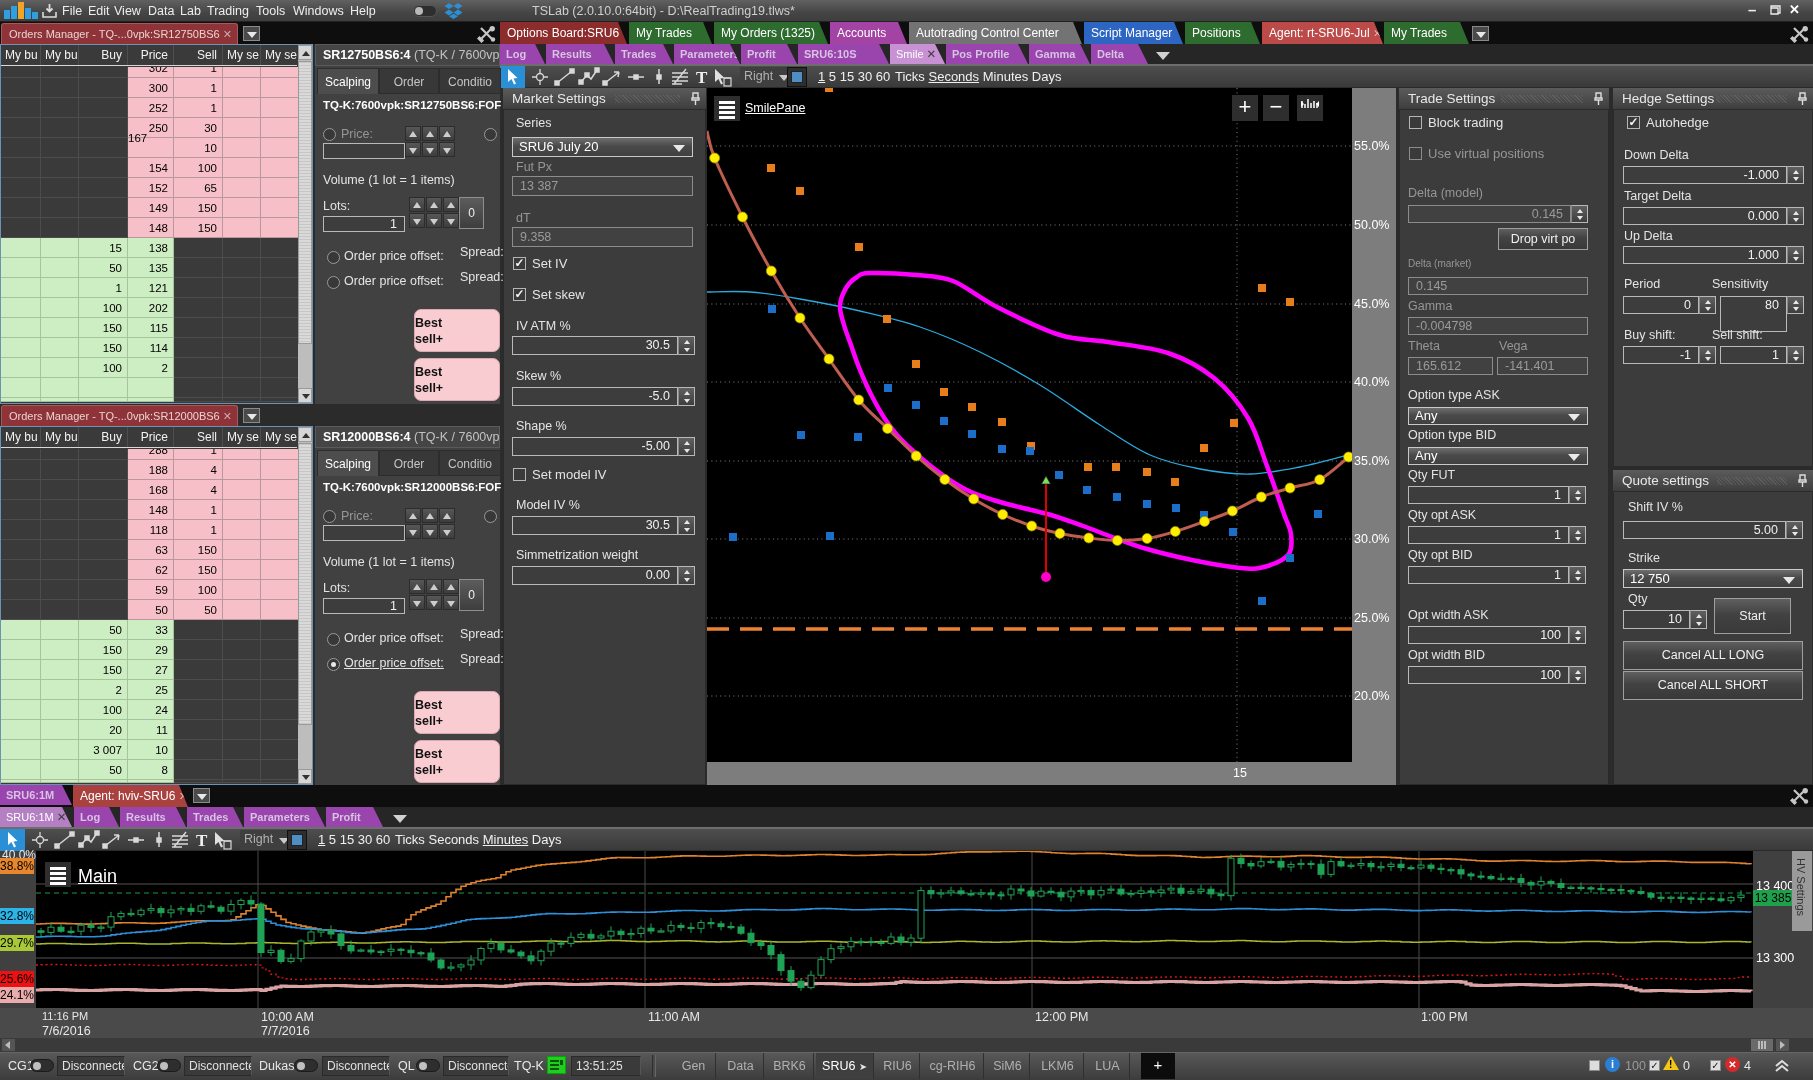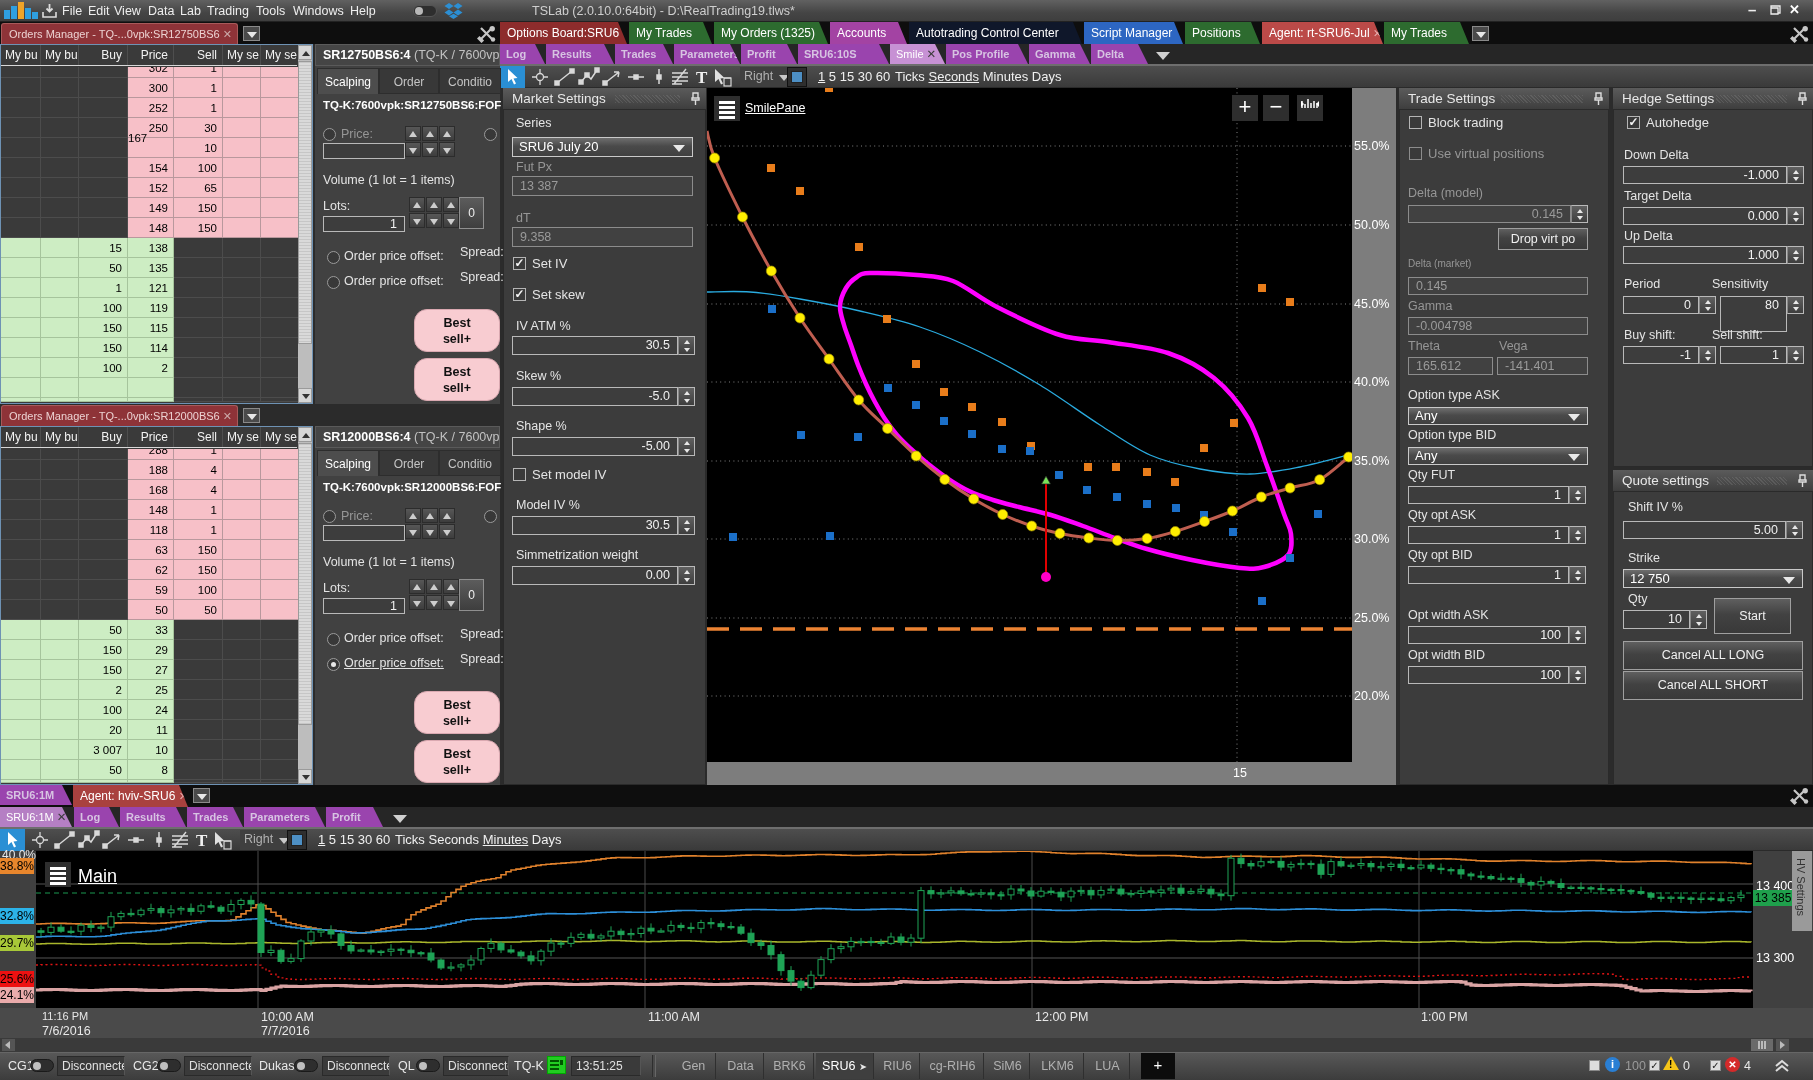--- a/index.html
+++ b/index.html
@@ -28,22 +28,22 @@
 .btn{position:absolute;background:linear-gradient(#5f5f5f,#424242 45%,#393939);border:1px solid #9f9f9f;
   color:#f0f0f0;font-size:12.5px;text-align:center;}
 .ptitle{position:absolute;height:22px;background:linear-gradient(#5b5b5b,#3e3e3e);color:#e8e8e8;
   font-size:13.5px;line-height:22px;padding-left:9px;border-bottom:1px solid #2a2a2a;}
 .hatch{position:absolute;top:6px;height:10px;background:repeating-linear-gradient(45deg,rgba(190,190,190,.15) 0 1px,transparent 1px 2.6px);height:8px;}
 .dtab{position:absolute;height:22px;line-height:21px;font-size:11px;color:#ecd2d2;background:#8e3338;
   border:1px solid #a85a5a;border-bottom:none;border-radius:3px 3px 0 0;padding:0 6px 0 7px;white-space:nowrap;overflow:hidden;}
 .ddbtn{position:absolute;width:17px;height:15px;background:#4a4a4a;border:1px solid #8a8a8a;}
 .ddbtn i{position:absolute;left:3px;top:5px;width:0;height:0;border-left:5px solid transparent;border-right:5px solid transparent;border-top:6px solid #e8e8e8;}
 .stab{position:absolute;height:26px;line-height:26px;font-size:12px;color:#c4c4c4;background:#383838;text-align:center;border:1px solid #2d2d2d;}
-.pinkbtn{position:absolute;background:#f8ccd1;border:1px solid #daa9b1;border-radius:13px;color:#111;
-  font-size:12.5px;font-weight:bold;text-align:center;line-height:16px;padding-top:5px;}
+.pinkbtn{position:absolute;background:#f8ccd1;border:1px solid #daa9b1;border-radius:7px;color:#111;
+  font-size:12.5px;font-weight:bold;line-height:16px;padding-top:5px;}
 .tcell{position:absolute;font-size:11.5px;color:#000;line-height:20px;white-space:nowrap;overflow:hidden;}
 </style></head><body>
 <div class="abs" style="left:0;top:0;width:1813px;height:22px;background:linear-gradient(#616161,#454545 60%,#3e3e3e);border-bottom:1px solid #222;"></div>
 <div class="abs" style="left:0;top:1px;width:40px;height:20px;">
     <div style="position:absolute;left:4px;top:9px;width:6px;height:9px;background:#2f9fe0;"></div>
     <div style="position:absolute;left:11px;top:5px;width:6px;height:13px;background:#2f9fe0;"></div>
     <div style="position:absolute;left:18px;top:1px;width:6px;height:17px;background:#f0a428;"></div>
     <div style="position:absolute;left:25px;top:7px;width:6px;height:11px;background:#2f9fe0;"></div>
     <div style="position:absolute;left:32px;top:11px;width:6px;height:7px;background:#2f9fe0;"></div>
   </div>
@@ -92,21 +92,21 @@
         <path d="M4 3 L16 15"></path>
       </g>
       <circle cx="15.2" cy="3.8" r="2.7" fill="#c6c6c6"></circle>
       <circle cx="16" cy="14.5" r="2.2" fill="#c6c6c6"></circle>
       <path d="M1.2 12.2 l4.6 4.6" stroke="#c6c6c6" stroke-width="3.6"></path>
     </svg></div>
 <div class="tab" style="left:500px;top:22px;width:127px;background:#8d2c2c;">Options Board:SRU6</div>
 <div class="tab" style="left:629px;top:22px;width:83px;background:#2d6b2f;">My Trades</div>
 <div class="tab" style="left:714px;top:22px;width:114px;background:#2d6b2f;">My Orders (1325)</div>
 <div class="tab" style="left:830px;top:22px;width:77px;background:#a343a3;">Accounts</div>
-<div class="tab" style="left:909px;top:22px;width:173px;background:#0f172a;">Autotrading Control Center</div>
+<div class="tab" style="left:909px;top:22px;width:173px;background:#737373;">Autotrading Control Center</div>
 <div class="tab" style="left:1084px;top:22px;width:99px;background:#2d66c2;">Script Manager</div>
 <div class="tab" style="left:1185px;top:22px;width:75px;background:#2d6b2f;">Positions</div>
 <div class="tab" style="left:1262px;top:22px;width:121px;background:#bb4a48;">Agent: rt-SRU6-Jul <span style="color:#e8b0b0;font-size:10.5px;">✕</span></div>
 <div class="tab" style="left:1384px;top:22px;width:85px;background:#2d6b2f;">My Trades</div>
 <div class="ddbtn" style="left:1472px;top:26px;">
     <i></i>
   </div>
 <div class="abs" style="left:500px;top:44px;width:1313px;height:22px;background:#262626;"></div>
 <div class="tab2 purp" style="left:500px;top:44px;width:45px;">Log</div>
 <div class="tab2 purp" style="left:546px;top:44px;width:68px;">Results</div>
@@ -280,21 +280,21 @@
 <div class="abs" style="left:261px;top:278px;width:38px;height:20px;background:#3a3a3a;border-right:1px solid #4c4c4c;border-bottom:1px solid #4c4c4c;"></div>
 <div class="tcell" style="left:128px;top:278px;width:40px;text-align:right;">121</div>
 <div class="tcell" style="left:79px;top:278px;width:43px;text-align:right;">1</div>
 <div class="abs" style="left:1px;top:298px;width:40px;height:20px;background:#cdedc3;border-right:1px solid #a6c49c;border-bottom:1px solid #a6c49c;"></div>
 <div class="abs" style="left:41px;top:298px;width:38px;height:20px;background:#cdedc3;border-right:1px solid #a6c49c;border-bottom:1px solid #a6c49c;"></div>
 <div class="abs" style="left:79px;top:298px;width:49px;height:20px;background:#cdedc3;border-right:1px solid #a6c49c;border-bottom:1px solid #a6c49c;"></div>
 <div class="abs" style="left:128px;top:298px;width:46px;height:20px;background:#cdedc3;border-right:1px solid #a6c49c;border-bottom:1px solid #a6c49c;"></div>
 <div class="abs" style="left:174px;top:298px;width:49px;height:20px;background:#3a3a3a;border-right:1px solid #4c4c4c;border-bottom:1px solid #4c4c4c;"></div>
 <div class="abs" style="left:223px;top:298px;width:38px;height:20px;background:#3a3a3a;border-right:1px solid #4c4c4c;border-bottom:1px solid #4c4c4c;"></div>
 <div class="abs" style="left:261px;top:298px;width:38px;height:20px;background:#3a3a3a;border-right:1px solid #4c4c4c;border-bottom:1px solid #4c4c4c;"></div>
-<div class="tcell" style="left:128px;top:298px;width:40px;text-align:right;">119</div>
+<div class="tcell" style="left:128px;top:298px;width:40px;text-align:right;">202</div>
 <div class="tcell" style="left:79px;top:298px;width:43px;text-align:right;">100</div>
 <div class="abs" style="left:1px;top:318px;width:40px;height:20px;background:#cdedc3;border-right:1px solid #a6c49c;border-bottom:1px solid #a6c49c;"></div>
 <div class="abs" style="left:41px;top:318px;width:38px;height:20px;background:#cdedc3;border-right:1px solid #a6c49c;border-bottom:1px solid #a6c49c;"></div>
 <div class="abs" style="left:79px;top:318px;width:49px;height:20px;background:#cdedc3;border-right:1px solid #a6c49c;border-bottom:1px solid #a6c49c;"></div>
 <div class="abs" style="left:128px;top:318px;width:46px;height:20px;background:#cdedc3;border-right:1px solid #a6c49c;border-bottom:1px solid #a6c49c;"></div>
 <div class="abs" style="left:174px;top:318px;width:49px;height:20px;background:#3a3a3a;border-right:1px solid #4c4c4c;border-bottom:1px solid #4c4c4c;"></div>
 <div class="abs" style="left:223px;top:318px;width:38px;height:20px;background:#3a3a3a;border-right:1px solid #4c4c4c;border-bottom:1px solid #4c4c4c;"></div>
 <div class="abs" style="left:261px;top:318px;width:38px;height:20px;background:#3a3a3a;border-right:1px solid #4c4c4c;border-bottom:1px solid #4c4c4c;"></div>
 <div class="tcell" style="left:128px;top:318px;width:40px;text-align:right;">115</div>
 <div class="tcell" style="left:79px;top:318px;width:43px;text-align:right;">150</div>

